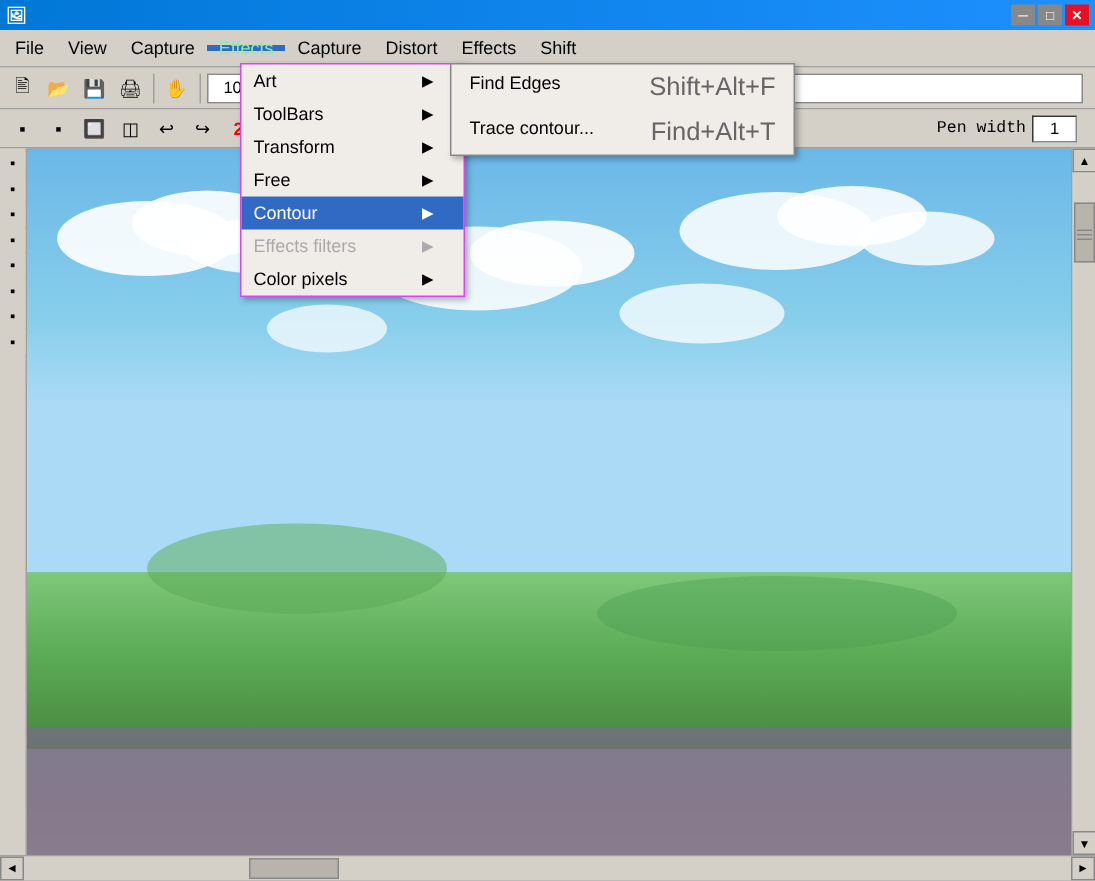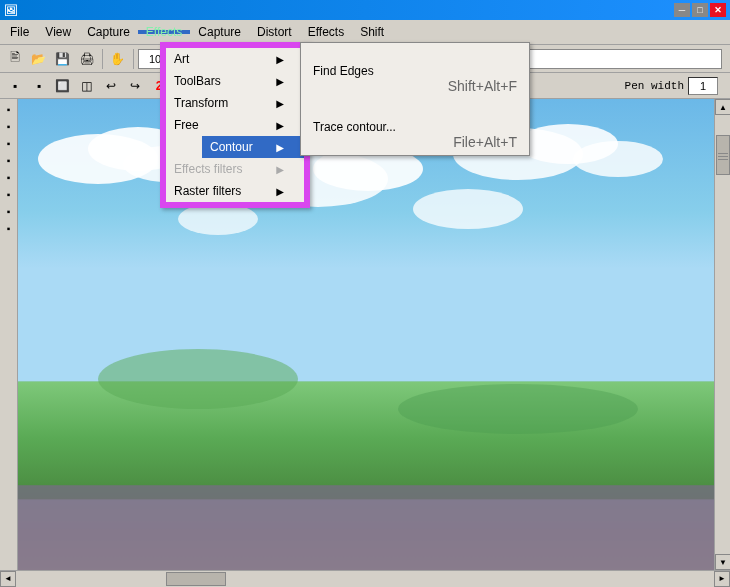--- a/index.html
+++ b/index.html
@@ -293,40 +293,39 @@
       z-index: 100;
       pointer-events: none;
     }
 
     
     .effects-menu {
       position: absolute;
       top: 42px;
       left: 160px;
       background: #f0ede8;
-      border: 6px solid #d946ef;
+      border: 1px solid #d946ef;
       box-shadow: 2px 2px 4px rgba(0,0,0,0.3);
       min-width: 150px;
       z-index: 200;
       pointer-events: all;
     }
     .menu-popup-item {
       padding: 4px 20px 4px 8px;
       display: flex;
       align-items: center;
       justify-content: space-between;
       cursor: pointer;
       font-size: 12px;
       color: #000;
       position: relative;
     }
     .menu-popup-item:hover, .menu-popup-item.active {
       background: #316ac5;
       color: white;
-      margin-left: 36px;
     }
     .menu-popup-item.active {
       background: #316ac5;
       color: white;
     }
     .menu-popup-item.disabled {
       color: #aaa;
       cursor: default;
     }
     .menu-popup-item .arrow {
@@ -341,29 +340,27 @@
       background: #f0ede8;
       border: 1px solid #888;
       box-shadow: 2px 2px 4px rgba(0,0,0,0.3);
       min-width: 230px;
       z-index: 201;
       pointer-events: all;
     }
     .contour-item {
       padding: 5px 12px;
       display: flex;
-      align-items: center;
       justify-content: space-between;
       cursor: pointer;
       font-size: 12px;
     }
     .shortcut {
       color: #666;
-      font-size: 14px;
-      margin-top: 30px;
+      font-size: 17px;
     }
 
     
     .pen-width-area {
       display: flex;
       align-items: center;
       gap: 4px;
       margin-left: auto;
       padding-right: 8px;
     }
@@ -560,28 +557,28 @@
     </div>
     <div class="menu-popup-item active">
       <span>Contour</span>
       <span class="arrow">▶</span>
     </div>
     <div class="menu-popup-item disabled">
       <span>Effects filters</span>
       <span class="arrow">▶</span>
     </div>
     <div class="menu-popup-item">
-      <span>Raster filters</span>
+      <span>Color pixels</span>
       <span class="arrow">▶</span>
     </div>
   </div>
 
   <div class="contour-submenu">
     <div class="contour-item">
       <span>Find Edges</span>
       <span class="shortcut">Shift+Alt+F</span>
     </div>
     <div class="contour-item">
       <span>Trace contour...</span>
-      <span class="shortcut">File+Alt+T</span>
+      <span class="shortcut">Find+Alt+T</span>
     </div>
   </div>
 </div>
 
 </body></html>

